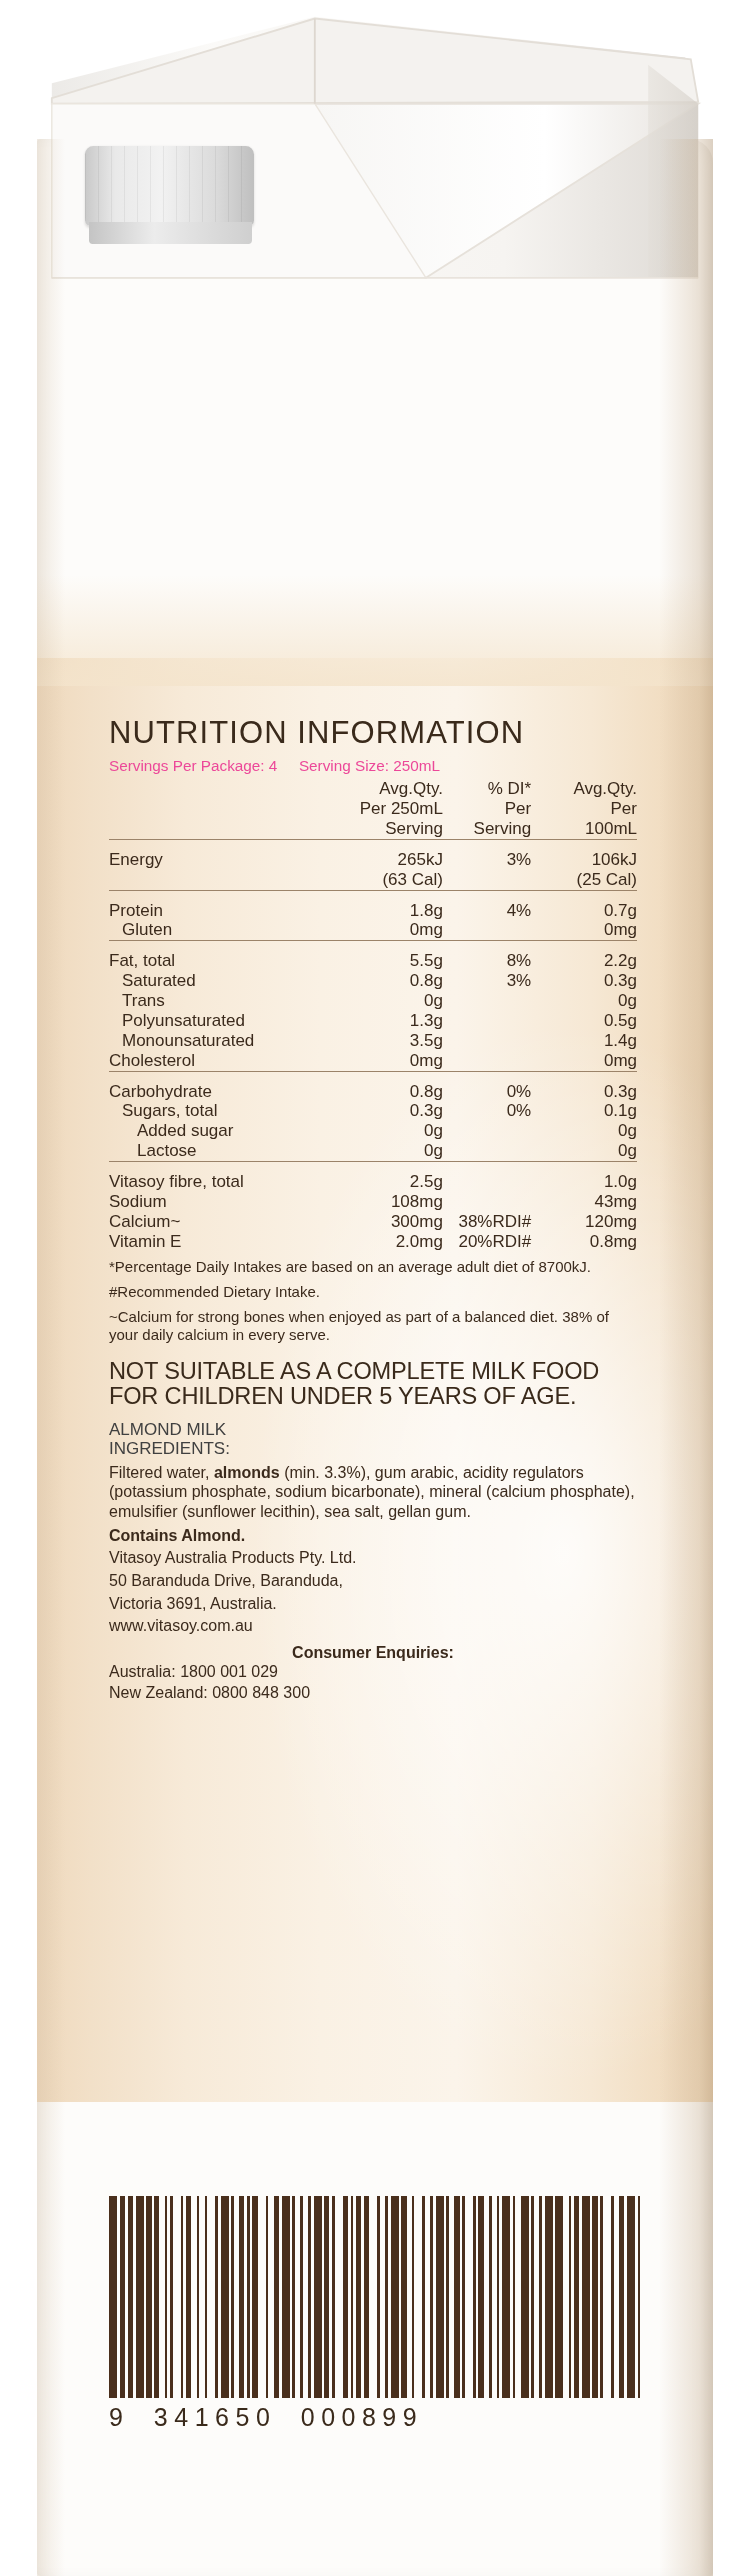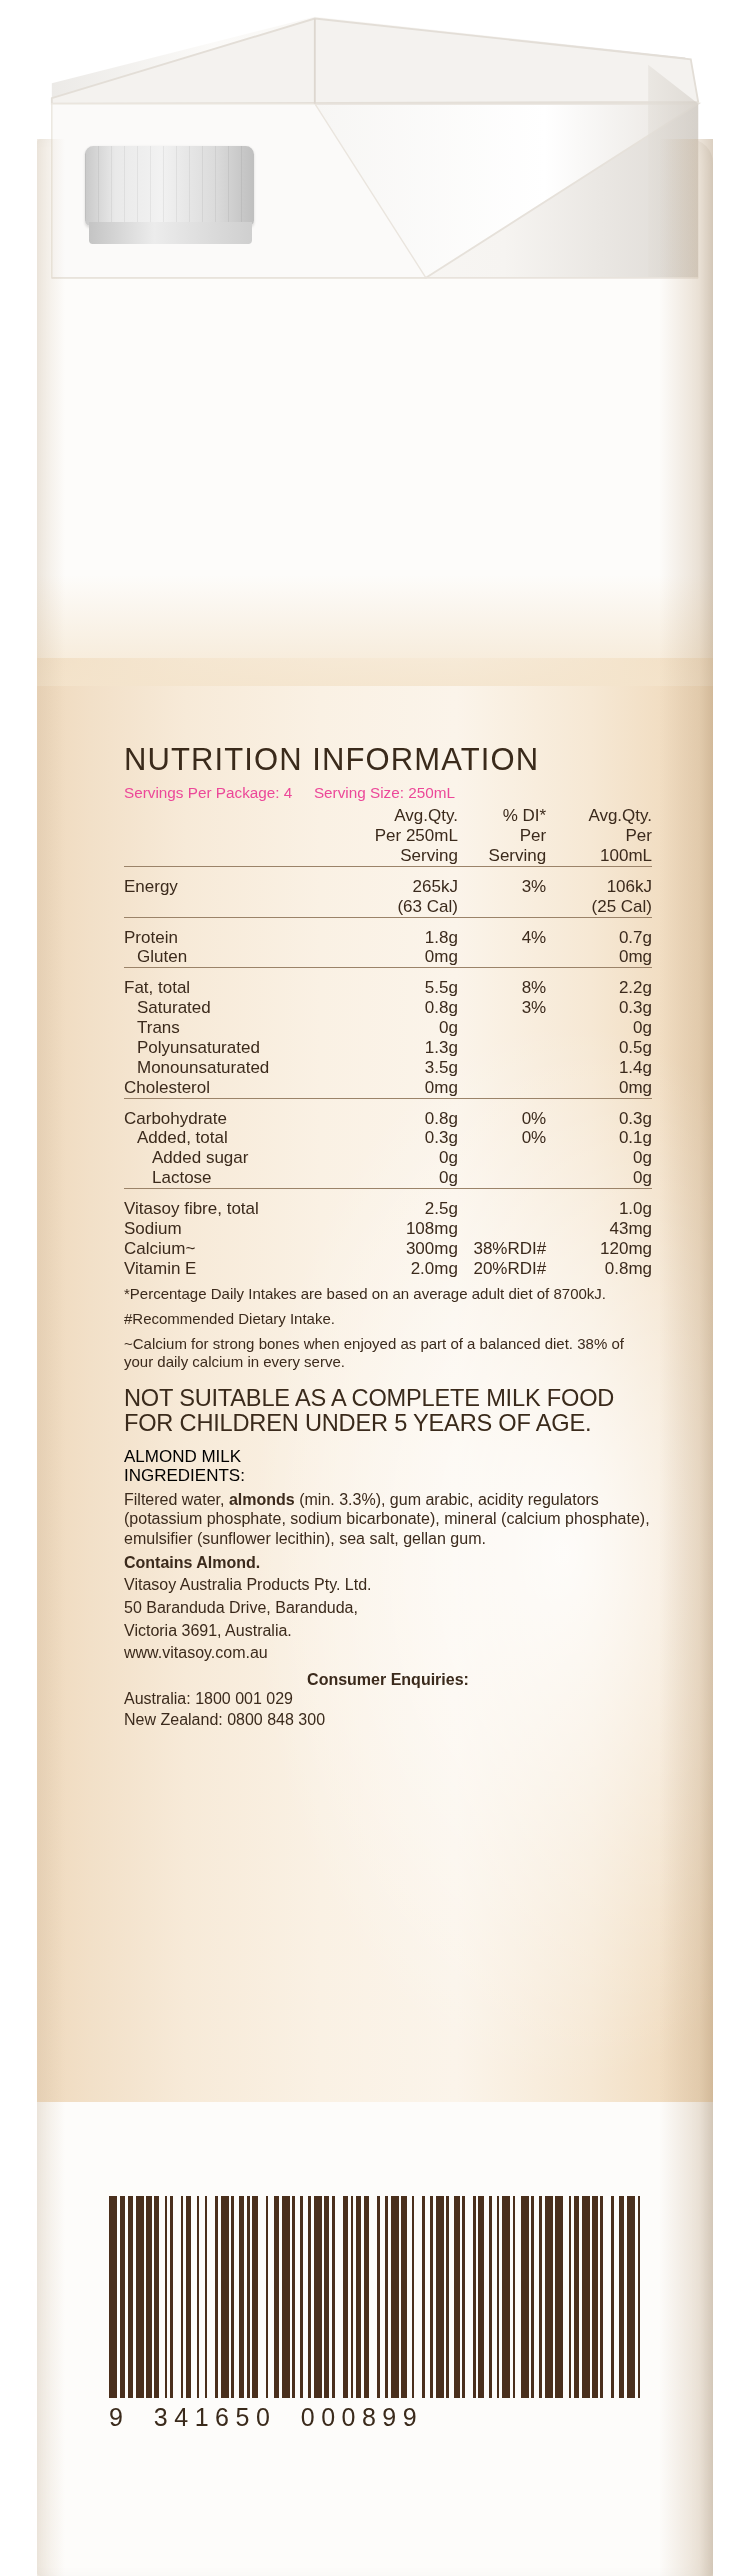--- a/index.html
+++ b/index.html
@@ -83,24 +83,23 @@
     position: absolute;
     left: 0; top: 0;
     width: 28px; height: 2437px;
     background: linear-gradient(to left, rgba(214,195,170,0.0) 0%, rgba(206,185,158,0.30) 100%);
   }
 
   
   .panel {
     position: absolute;
     left: 72px;
-    top: 603px;
+    top: 576px;
     width: 528px;
     color: #3b2a1c;
-    margin-left: 15px;
   }
 
   .nut-title {
     font-size: 31px;
     letter-spacing: 1.1px;
     color: #3a2a1b;
     margin: 0 0 5.6px 0;
     font-weight: 400;
     white-space: nowrap;
   }
@@ -156,21 +155,21 @@
     line-height: 1.06;
     margin-top: 15px;
     letter-spacing: -0.2px;
     color: #3a2a1b;
   }
 
   .sec-head {
     font-size: 17px;
     line-height: 1.12;
     margin-top: 11px;
-    color: #000000;
+    color: #404040;
   }
 
   .ing {
     font-size: 16px;
     line-height: 1.22;
     margin-top: 4.6px;
     color: #3b2a1c;
   }
 
   .addr {
@@ -390,21 +389,21 @@
             <td class="c2 b"></td>
             <td class="c3 b">0mg</td>
           </tr>
           <tr class="rule">
             <td class="lbl">Carbohydrate</td>
             <td class="c1">0.8g</td>
             <td class="c2">0%</td>
             <td class="c3">0.3g</td>
           </tr>
           <tr>
-            <td class="lbl b ind1">Added, total</td>
+            <td class="lbl b ind1">Sugars, total</td>
             <td class="c1 b">0.3g</td>
             <td class="c2 b">0%</td>
             <td class="c3 b">0.1g</td>
           </tr>
           <tr>
             <td class="lbl b ind2">Added sugar</td>
             <td class="c1 b">0g</td>
             <td class="c2 b"></td>
             <td class="c3 b">0g</td>
           </tr>

